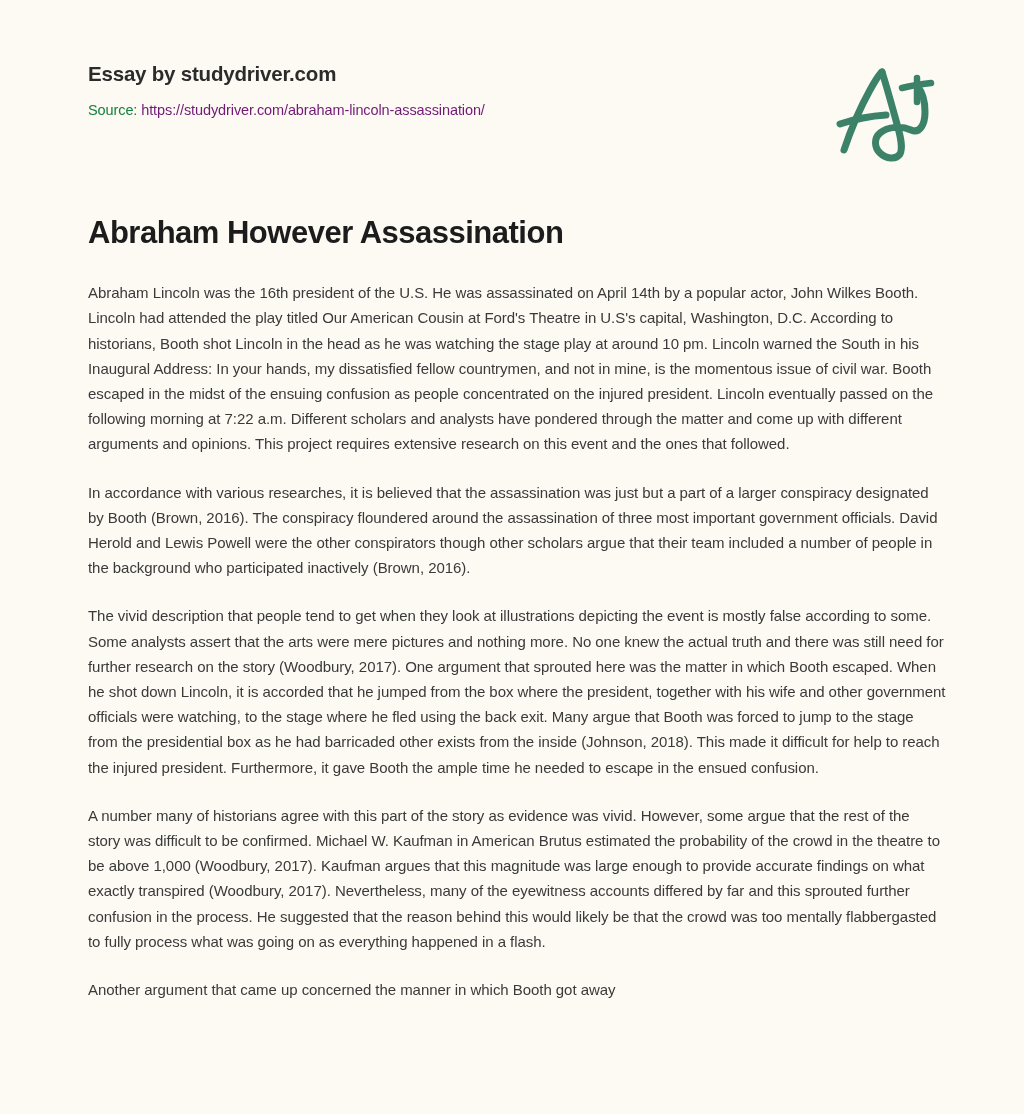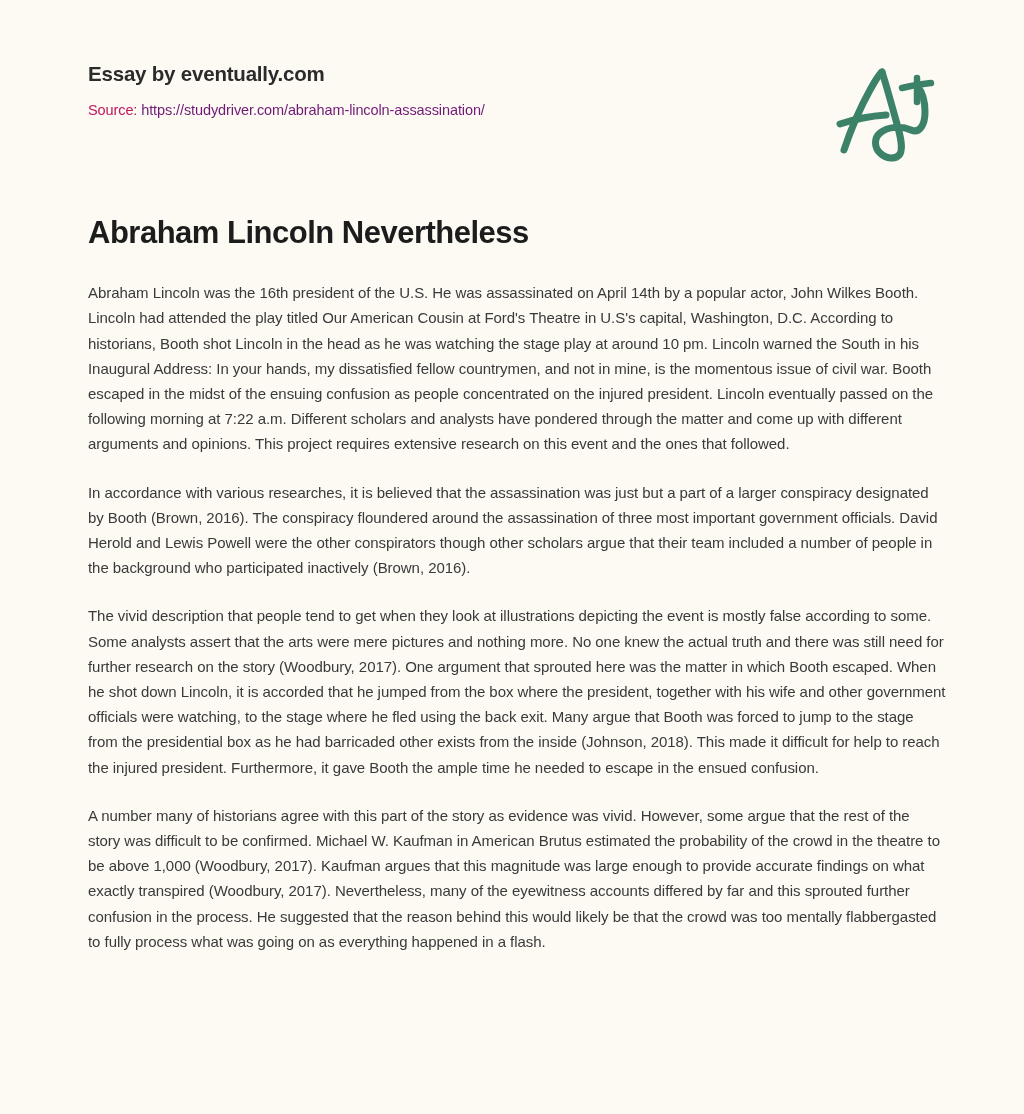--- a/index.html
+++ b/index.html
@@ -39,21 +39,21 @@
 
   .source-line {
     margin-top: 14px;
     font-size: 14.5px;
     line-height: 1.3;
     color: #8d8d8d;
     letter-spacing: -0.1px;
   }
 
   .source-label {
-    color: #be185d;
+    color: #15803d;
   }
 
   .source-url {
     color: #701a75;
     text-decoration: none;
   }
 
   .logo {
     position: absolute;
     top: 58px;
@@ -91,21 +91,21 @@
   }
   .article p:last-child { margin-bottom: 0; }
 </style>
 </head>
 <body>
 
 <div class="page">
 
   <div class="header">
 
-    <div class="brand-line">Essay by eventually.com</div>
+    <div class="brand-line">Essay by studydriver.com</div>
 
     <div class="source-line">
       <span class="source-label">Source:</span>
       <a class="source-url" href="#">https://studydriver.com/abraham-lincoln-assassination/</a>
     </div>
 
     <div class="logo">
       <svg width="120" height="105" viewBox="0 0 120 105" fill="none" xmlns="http://www.w3.org/2000/svg" aria-hidden="true">
         <g stroke="#3b8269" stroke-linecap="round" stroke-linejoin="round" fill="none">
 
@@ -117,22 +117,23 @@
 
           <path d="M91 20 C91 28 91 36 91 44" stroke-width="6.5"></path>
 
           <path d="M76 30 C84 28 96 26 105 25" stroke-width="6.5"></path>
         </g>
       </svg>
     </div>
 
   </div>
 
-  <h1 class="doc-title">Abraham Lincoln Nevertheless</h1>
+  <h1 class="doc-title">Abraham However Assassination</h1>
 
   <div class="article">
     <p>Abraham Lincoln was the 16th president of the U.S. He was assassinated on April 14th by a popular actor, John Wilkes Booth. Lincoln had attended the play titled Our American Cousin at Ford's Theatre in U.S's capital, Washington, D.C. According to historians, Booth shot Lincoln in the head as he was watching the stage play at around 10 pm. Lincoln warned the South in his Inaugural Address: In your hands, my dissatisfied fellow countrymen, and not in mine, is the momentous issue of civil war. Booth escaped in the midst of the ensuing confusion as people concentrated on the injured president. Lincoln eventually passed on the following morning at 7:22 a.m. Different scholars and analysts have pondered through the matter and come up with different arguments and opinions. This project requires extensive research on this event and the ones that followed.</p>
     <p>In accordance with various researches, it is believed that the assassination was just but a part of a larger conspiracy designated by Booth (Brown, 2016). The conspiracy floundered around the assassination of three most important government officials. David Herold and Lewis Powell were the other conspirators though other scholars argue that their team included a number of people in the background who participated inactively (Brown, 2016).</p>
     <p>The vivid description that people tend to get when they look at illustrations depicting the event is mostly false according to some. Some analysts assert that the arts were mere pictures and nothing more. No one knew the actual truth and there was still need for further research on the story (Woodbury, 2017). One argument that sprouted here was the matter in which Booth escaped. When he shot down Lincoln, it is accorded that he jumped from the box where the president, together with his wife and other government officials were watching, to the stage where he fled using the back exit. Many argue that Booth was forced to jump to the stage from the presidential box as he had barricaded other exists from the inside (Johnson, 2018). This made it difficult for help to reach the injured president. Furthermore, it gave Booth the ample time he needed to escape in the ensued confusion.</p>
     <p>A number many of historians agree with this part of the story as evidence was vivid. However, some argue that the rest of the story was difficult to be confirmed. Michael W. Kaufman in American Brutus estimated the probability of the crowd in the theatre to be above 1,000 (Woodbury, 2017). Kaufman argues that this magnitude was large enough to provide accurate findings on what exactly transpired (Woodbury, 2017). Nevertheless, many of the eyewitness accounts differed by far and this sprouted further confusion in the process. He suggested that the reason behind this would likely be that the crowd was too mentally flabbergasted to fully process what was going on as everything happened in a flash.</p>
+    <p>Another argument that came up concerned the manner in which Booth got away</p>
   </div>
 
 </div>
 
 </body></html>

